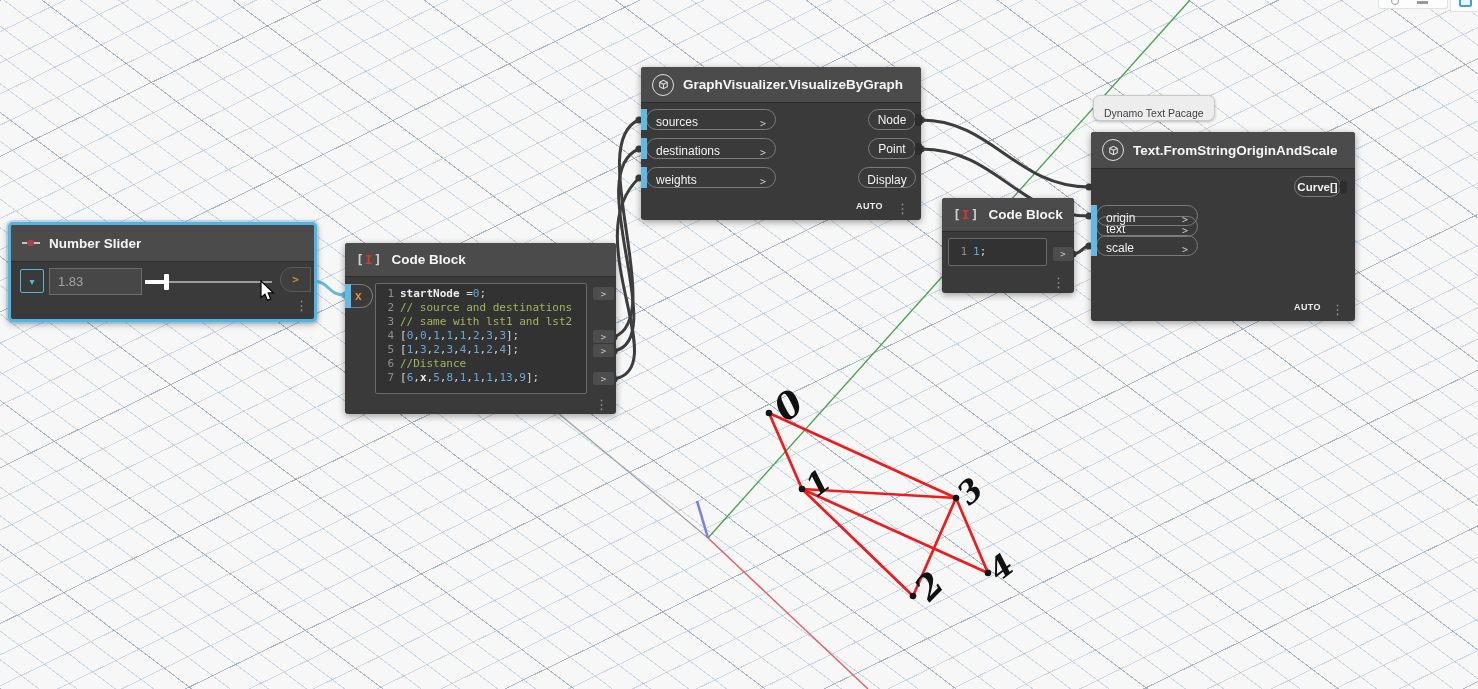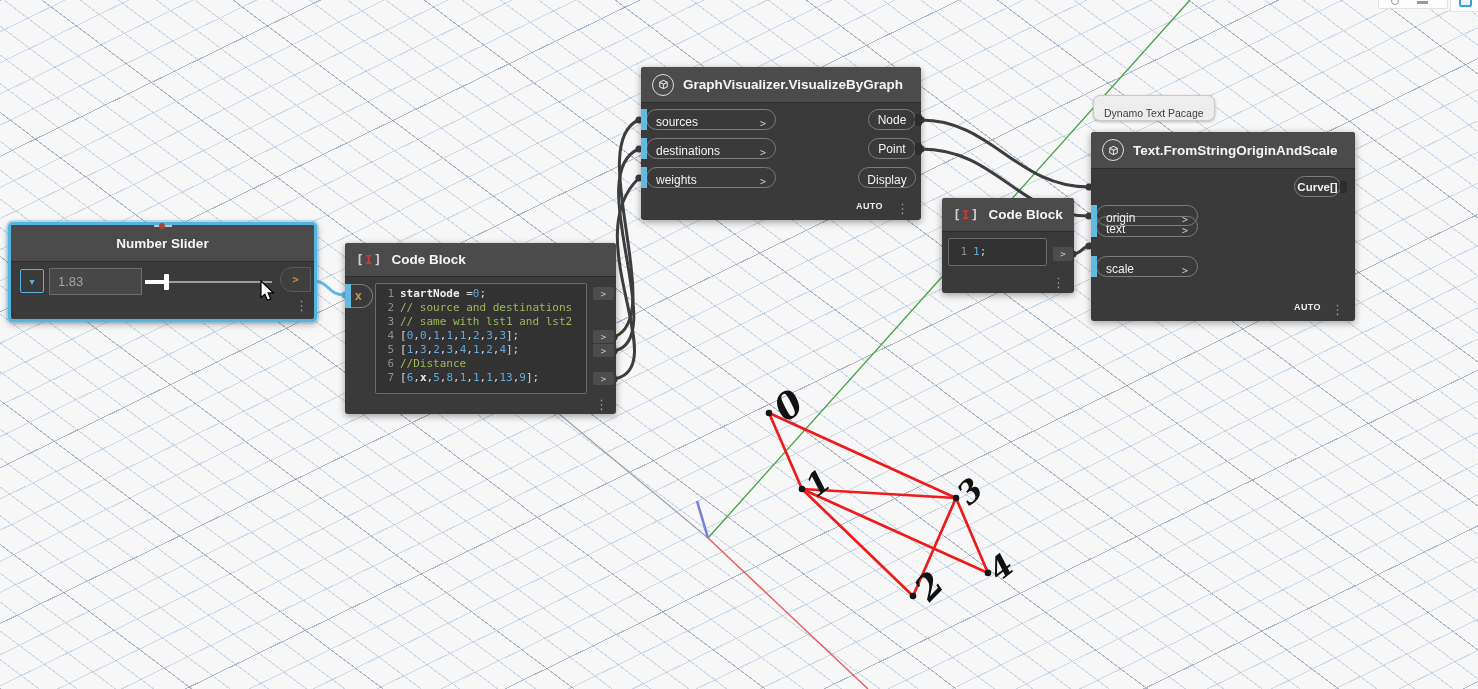--- a/index.html
+++ b/index.html
@@ -44,21 +44,21 @@
   .tok-id{color:#ececec;font-weight:bold;}
   .tok-op{color:#d6d6d6;}
   .cbport{position:absolute;width:21px;height:13px;background:#4d4d4d;border-radius:2px;color:#c6c6c6;
           font-size:9px;display:flex;align-items:center;justify-content:center;font-family:"DejaVu Sans Mono",monospace;}
   .xport{position:absolute;left:0;width:28px;height:24px;border:1px solid #7c7c7c;border-left:none;
          border-radius:0 12px 12px 0;box-sizing:border-box;display:flex;align-items:center;padding-left:10px;
          font-size:12px;font-weight:bold;color:#d49046;}
   .xport .ptab{left:0;top:-1px;height:24px;}
   
   #node-slider{border:3px solid #55b4df;border-radius:5px;box-shadow:0 0 0 2px rgba(90,180,225,.30),0 2px 7px rgba(0,0,0,.35);}
-  #node-slider .nhead{border-radius:2px 2px 0 0;flex-direction:column;}
+  #node-slider .nhead{border-radius:2px 2px 0 0;}
   .ddbtn{position:absolute;width:24px;height:24px;border:1.5px solid #55b4df;border-radius:2px;background:#3a3a3a;
          box-sizing:border-box;display:flex;align-items:center;justify-content:center;color:#55b4df;font-size:10px;}
   .valbox{position:absolute;width:93px;height:27px;background:#474747;border:1px solid #6d6d6d;box-sizing:border-box;
           display:flex;align-items:center;padding-left:8px;font-size:13px;color:#a3a3a3;}
   .track{position:absolute;height:2px;background:#9d9d9d;}
   .trackfill{position:absolute;left:0;top:-1px;height:4px;background:#fff;}
   .thumb{position:absolute;top:-7px;width:5px;height:16px;background:#fff;border-radius:1px;}
   .sliderout{position:absolute;width:31px;height:25px;background:#3f3f3f;border:1px solid #5a5a5a;box-sizing:border-box;
              border-radius:12px 0 0 12px;display:flex;align-items:center;justify-content:center;
              color:#d0883f;font-size:11px;font-family:"DejaVu Sans Mono",monospace;font-weight:bold;}
@@ -235,21 +235,21 @@
     <div class="port-in" style="top:44px;width:102px;margin-top:40px;">
       <span class="ptab"></span>
       <span>text</span>
       <span class="pchev">&gt;</span>
     </div>
     <div class="port-in" style="top:73px;width:102px;">
       <span class="ptab"></span>
       <span>origin</span>
       <span class="pchev">&gt;</span>
     </div>
-    <div class="port-in" style="top:103px;width:102px;margin-top:21px;">
+    <div class="port-in" style="top:103px;width:102px;">
       <span class="ptab"></span>
       <span>scale</span>
       <span class="pchev">&gt;</span>
     </div>
     <div class="port-out" style="top:44px;left:203px;width:47px;font-weight:bold;font-size:11.5px;">
       <span>Curve[]</span>
       <span class="onub"></span>
     </div>
     <div class="auto" style="right:34px;bottom:9px;">AUTO</div>
     <div class="kebab" style="right:11px;bottom:5px;"><span>⋮</span></div>

